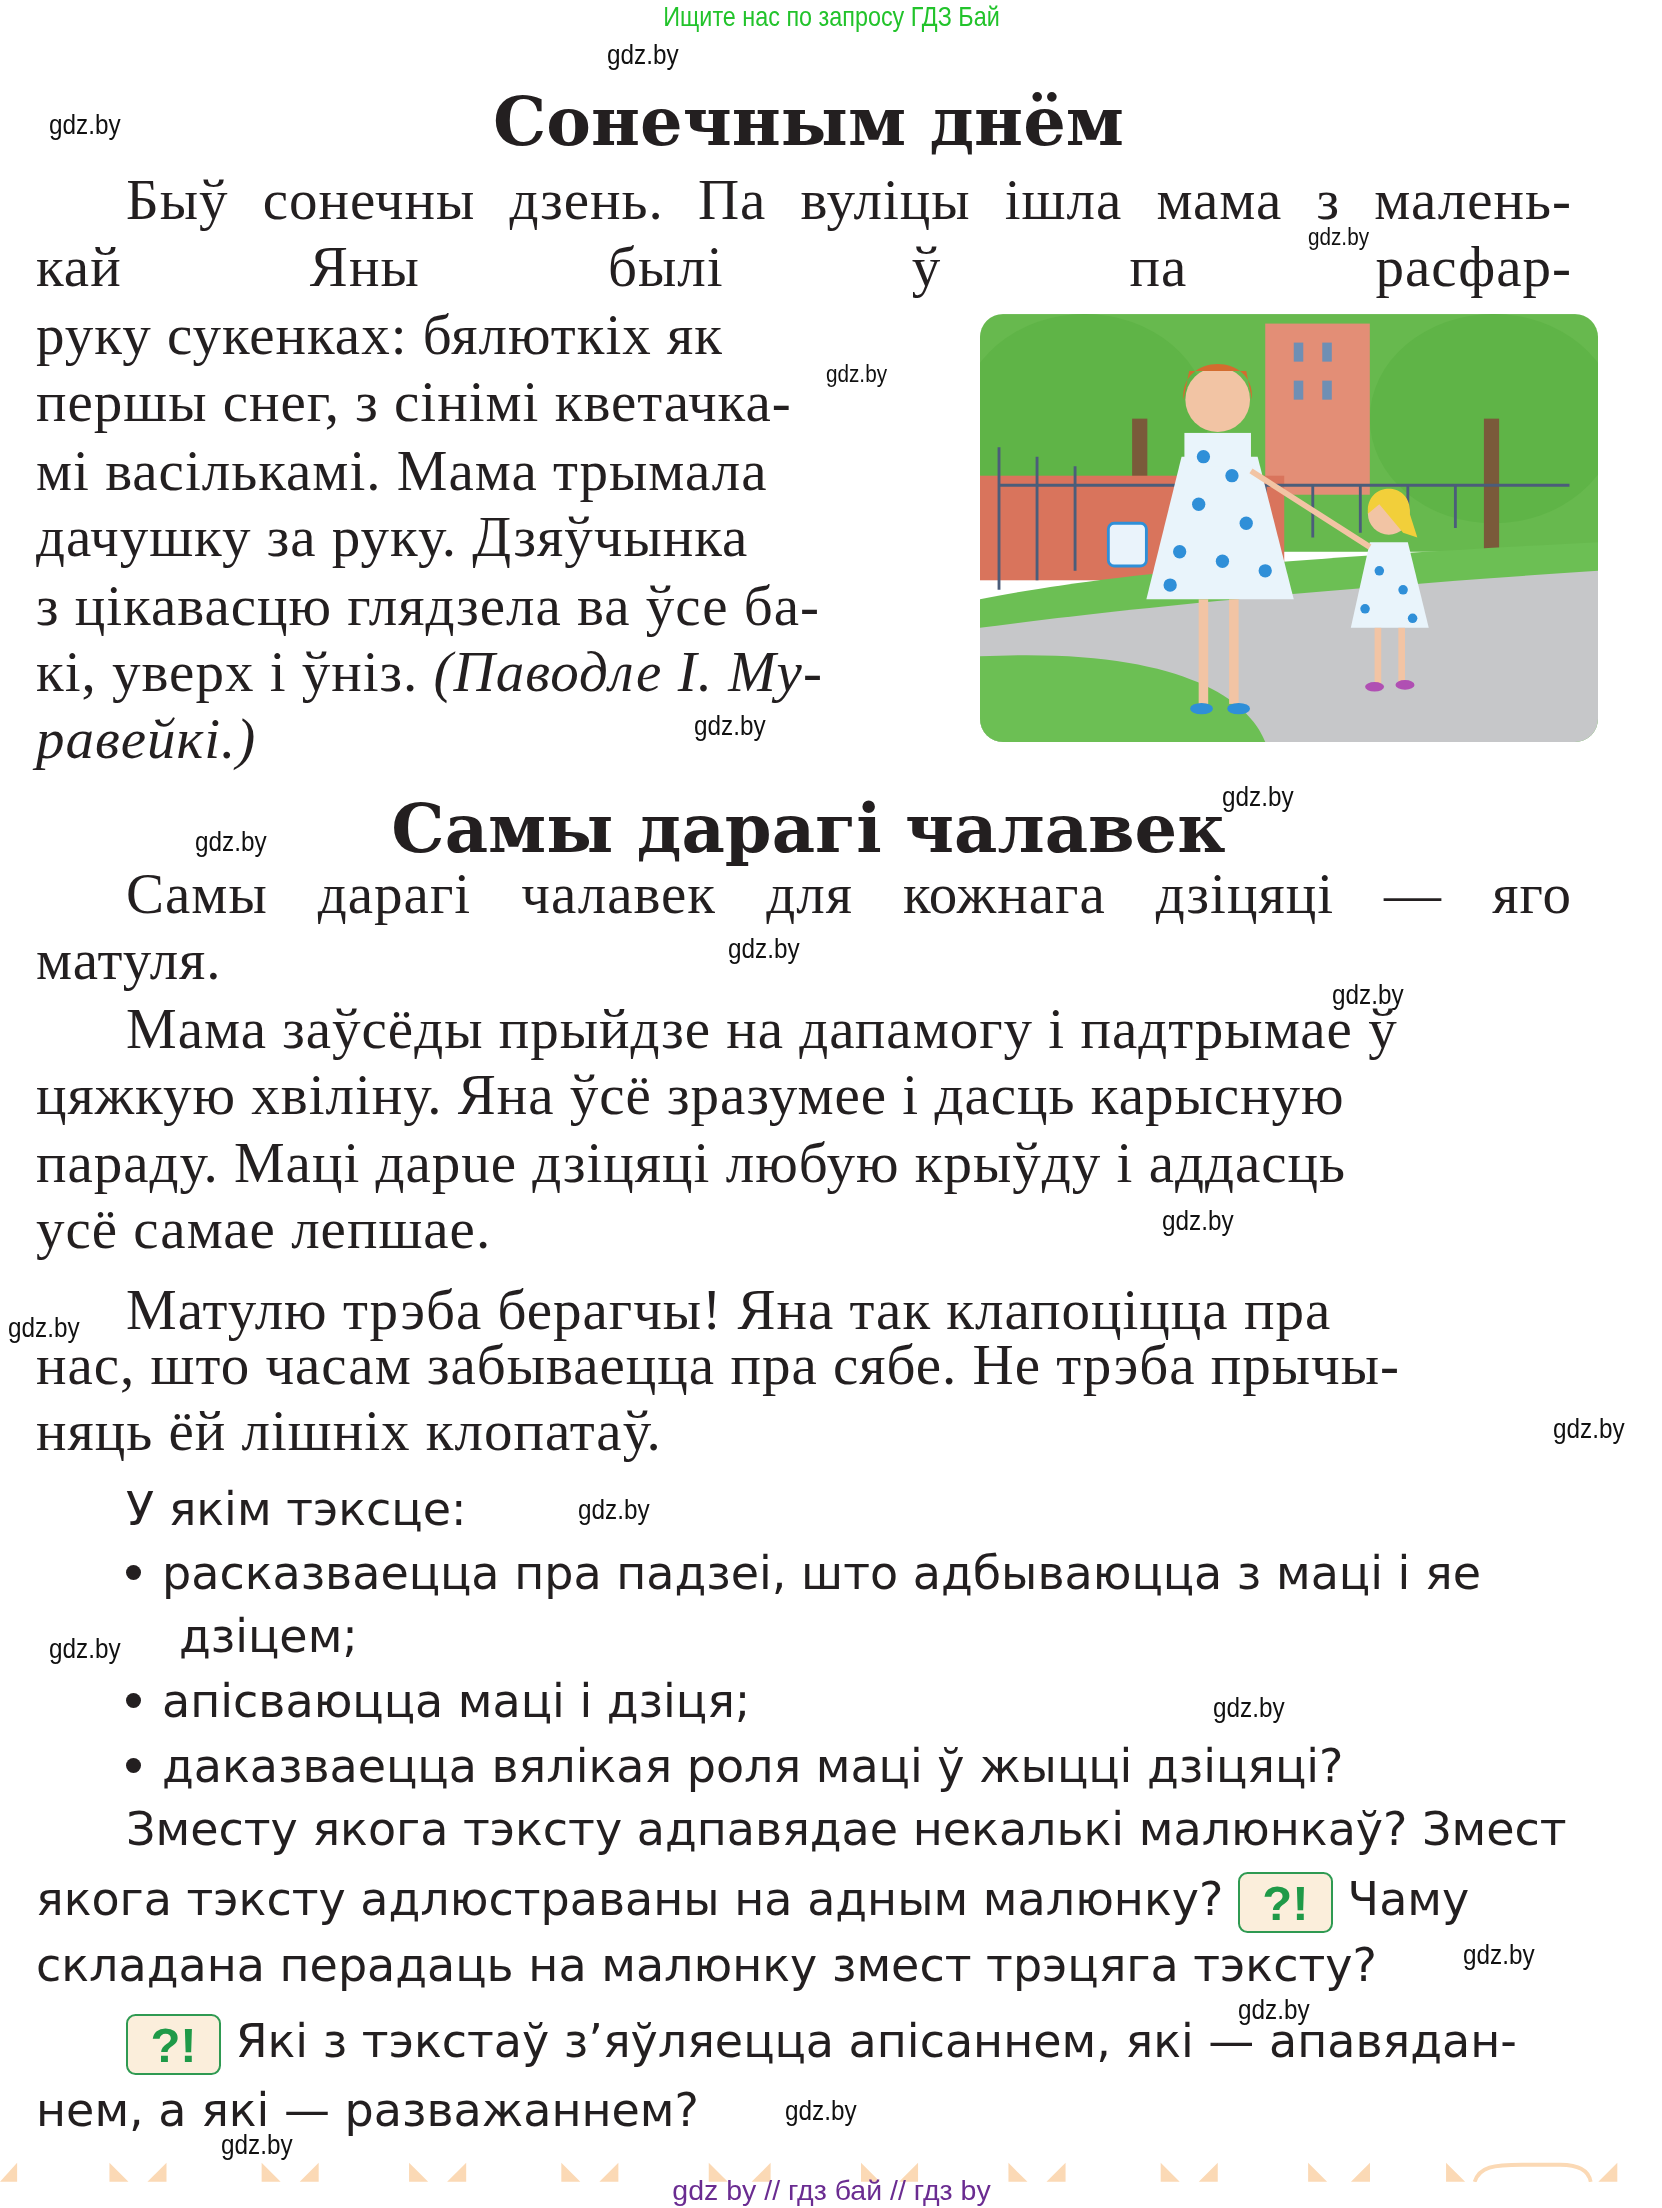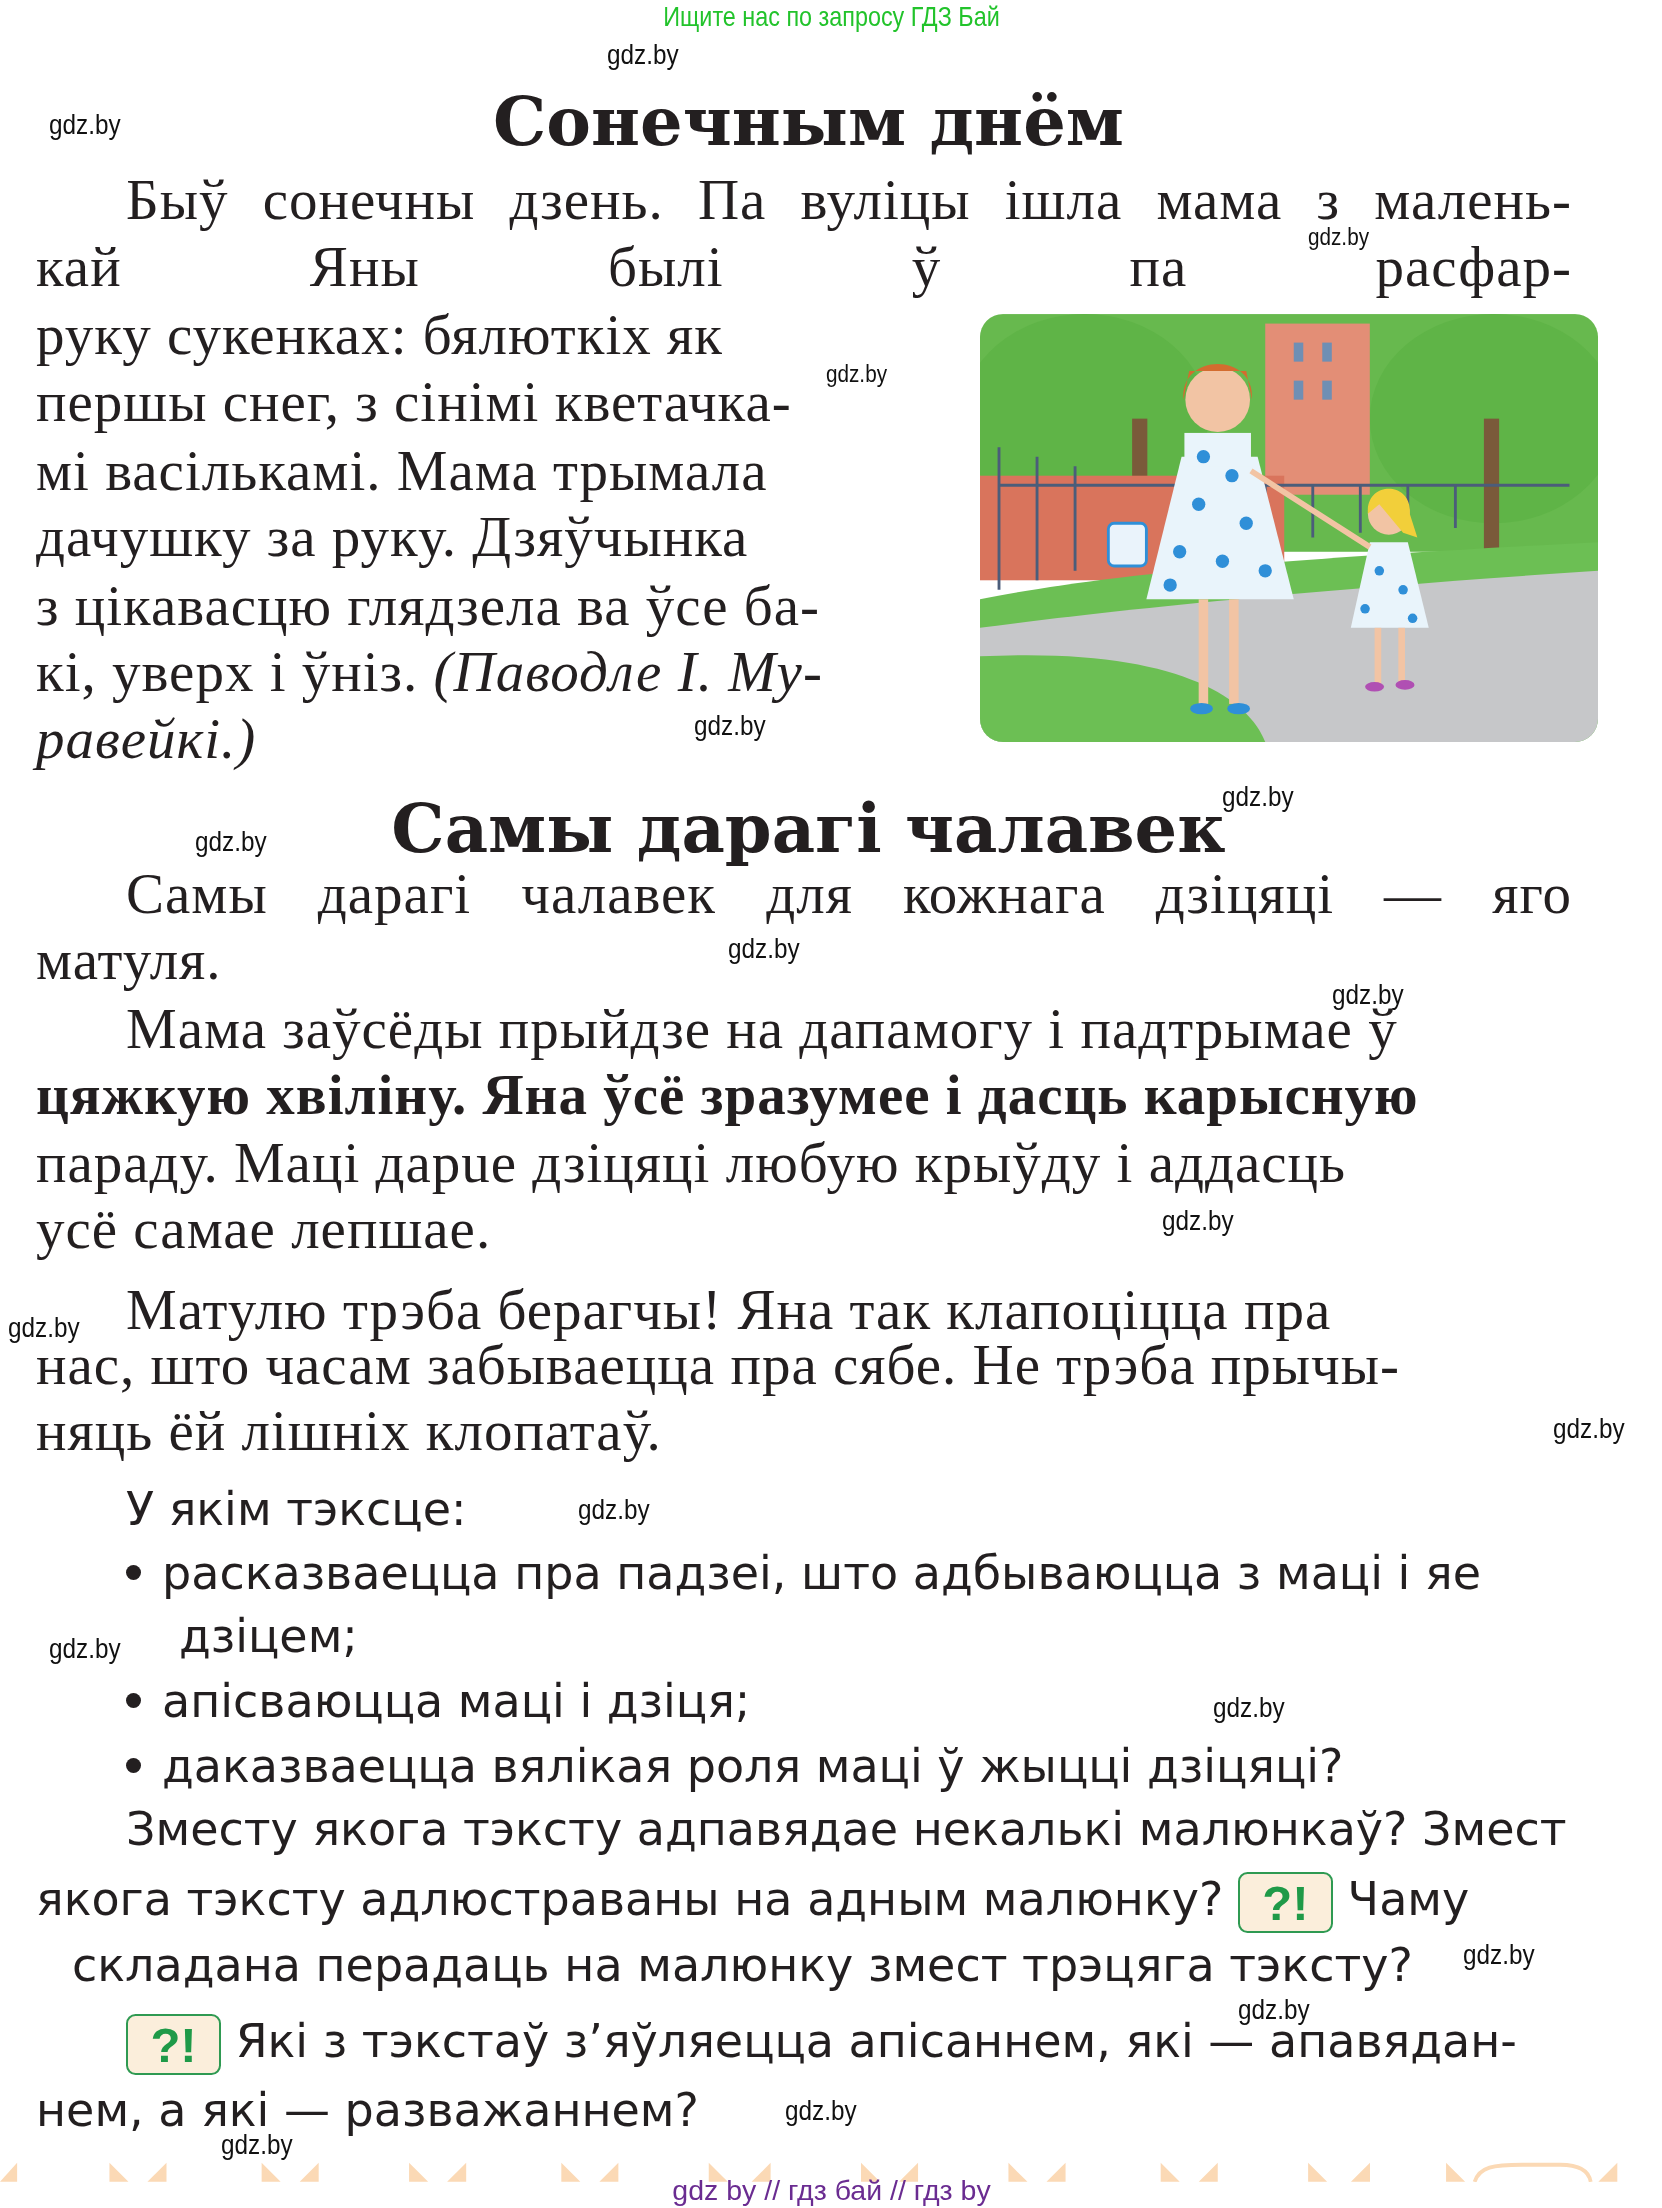--- a/index.html
+++ b/index.html
@@ -156,39 +156,39 @@
     <span>дарагі</span>
     <span>чалавек</span>
     <span>для</span>
     <span>кожнага</span>
     <span>дзіцяці</span>
     <span>—</span>
     <span>яго</span>
   </div>
 <div class="abs serif-line" style="top:927px;">матуля.</div>
 <div class="abs serif-line" style="top:996px; left:126px;">Мама заўсёды прыйдзе на дапамогу і падтрымае ў</div>
-<div class="abs serif-line" style="top:1062px;font-weight:bold;">цяжкую хвіліну. Яна ўсё зразумее і дасць карысную</div>
+<div class="abs serif-line" style="top:1062px;">цяжкую хвіліну. Яна ўсё зразумее і дасць карысную</div>
 <div class="abs serif-line" style="top:1130px;">параду. Маці дарue дзіцяці любую крыўду і аддасць</div>
 <div class="abs serif-line" style="top:1196px;">усё самае лепшае.</div>
 <div class="abs serif-line" style="top:1265px; left:126px;margin-top:12px;">Матулю трэба берагчы! Яна так клапоціцца пра</div>
 <div class="abs serif-line" style="top:1332px;">нас, што часам забываецца пра сябе. Не трэба прычы-</div>
 <div class="abs serif-line" style="top:1398px;">няць ёй лішніх клопатаў.</div>
 
 <div class="abs sans-line" style="top:1482px; left:126px;">У якім тэксце:</div>
 <div class="abs sans-line" style="top:1546px; left:126px;"><span class="bullet"></span><span>расказваецца пра падзеі, што адбываюцца з маці і яе</span></div>
 <div class="abs sans-line" style="top:1609px; left:179px;">дзіцем;</div>
 <div class="abs sans-line" style="top:1674px; left:126px;"><span class="bullet"></span><span>апісваюцца маці і дзіця;</span></div>
 <div class="abs sans-line" style="top:1739px; left:126px;"><span class="bullet"></span><span>даказваецца вялікая роля маці ў жыцці дзіцяці?</span></div>
 <div class="abs sans-line" style="top:1802px; left:126px;">Зместу якога тэксту адпавядае некалькі малюнкаў? Змест</div>
 <div class="abs sans-line" style="top:1872px;">
   <span>якога тэксту адлюстраваны на адным малюнку?</span>
   <span class="badge">?!</span>
   <span>Чаму</span>
 </div>
-<div class="abs sans-line" style="top:1938px;margin-left:36px;">складана перадаць на малюнку змест трэцяга тэксту?</div>
+<div class="abs sans-line" style="top:1938px;">складана перадаць на малюнку змест трэцяга тэксту?</div>
 <div class="abs sans-line" style="top:2014px; left:126px;">
   <span class="badge">?!</span>
   <span>Які з тэкстаў з’яўляецца апісаннем, які — апавядан-</span>
 </div>
 <div class="abs sans-line" style="top:2083px;">нем, а які — разважаннем?</div>
 
 <div class="abs footer-deco">
   <svg width="1663" height="25" viewBox="0 0 1748 26" xmlns="http://www.w3.org/2000/svg">
     <g fill="#fbd9b5">
       <polygon points="0,26 18,6 18,26"></polygon>

